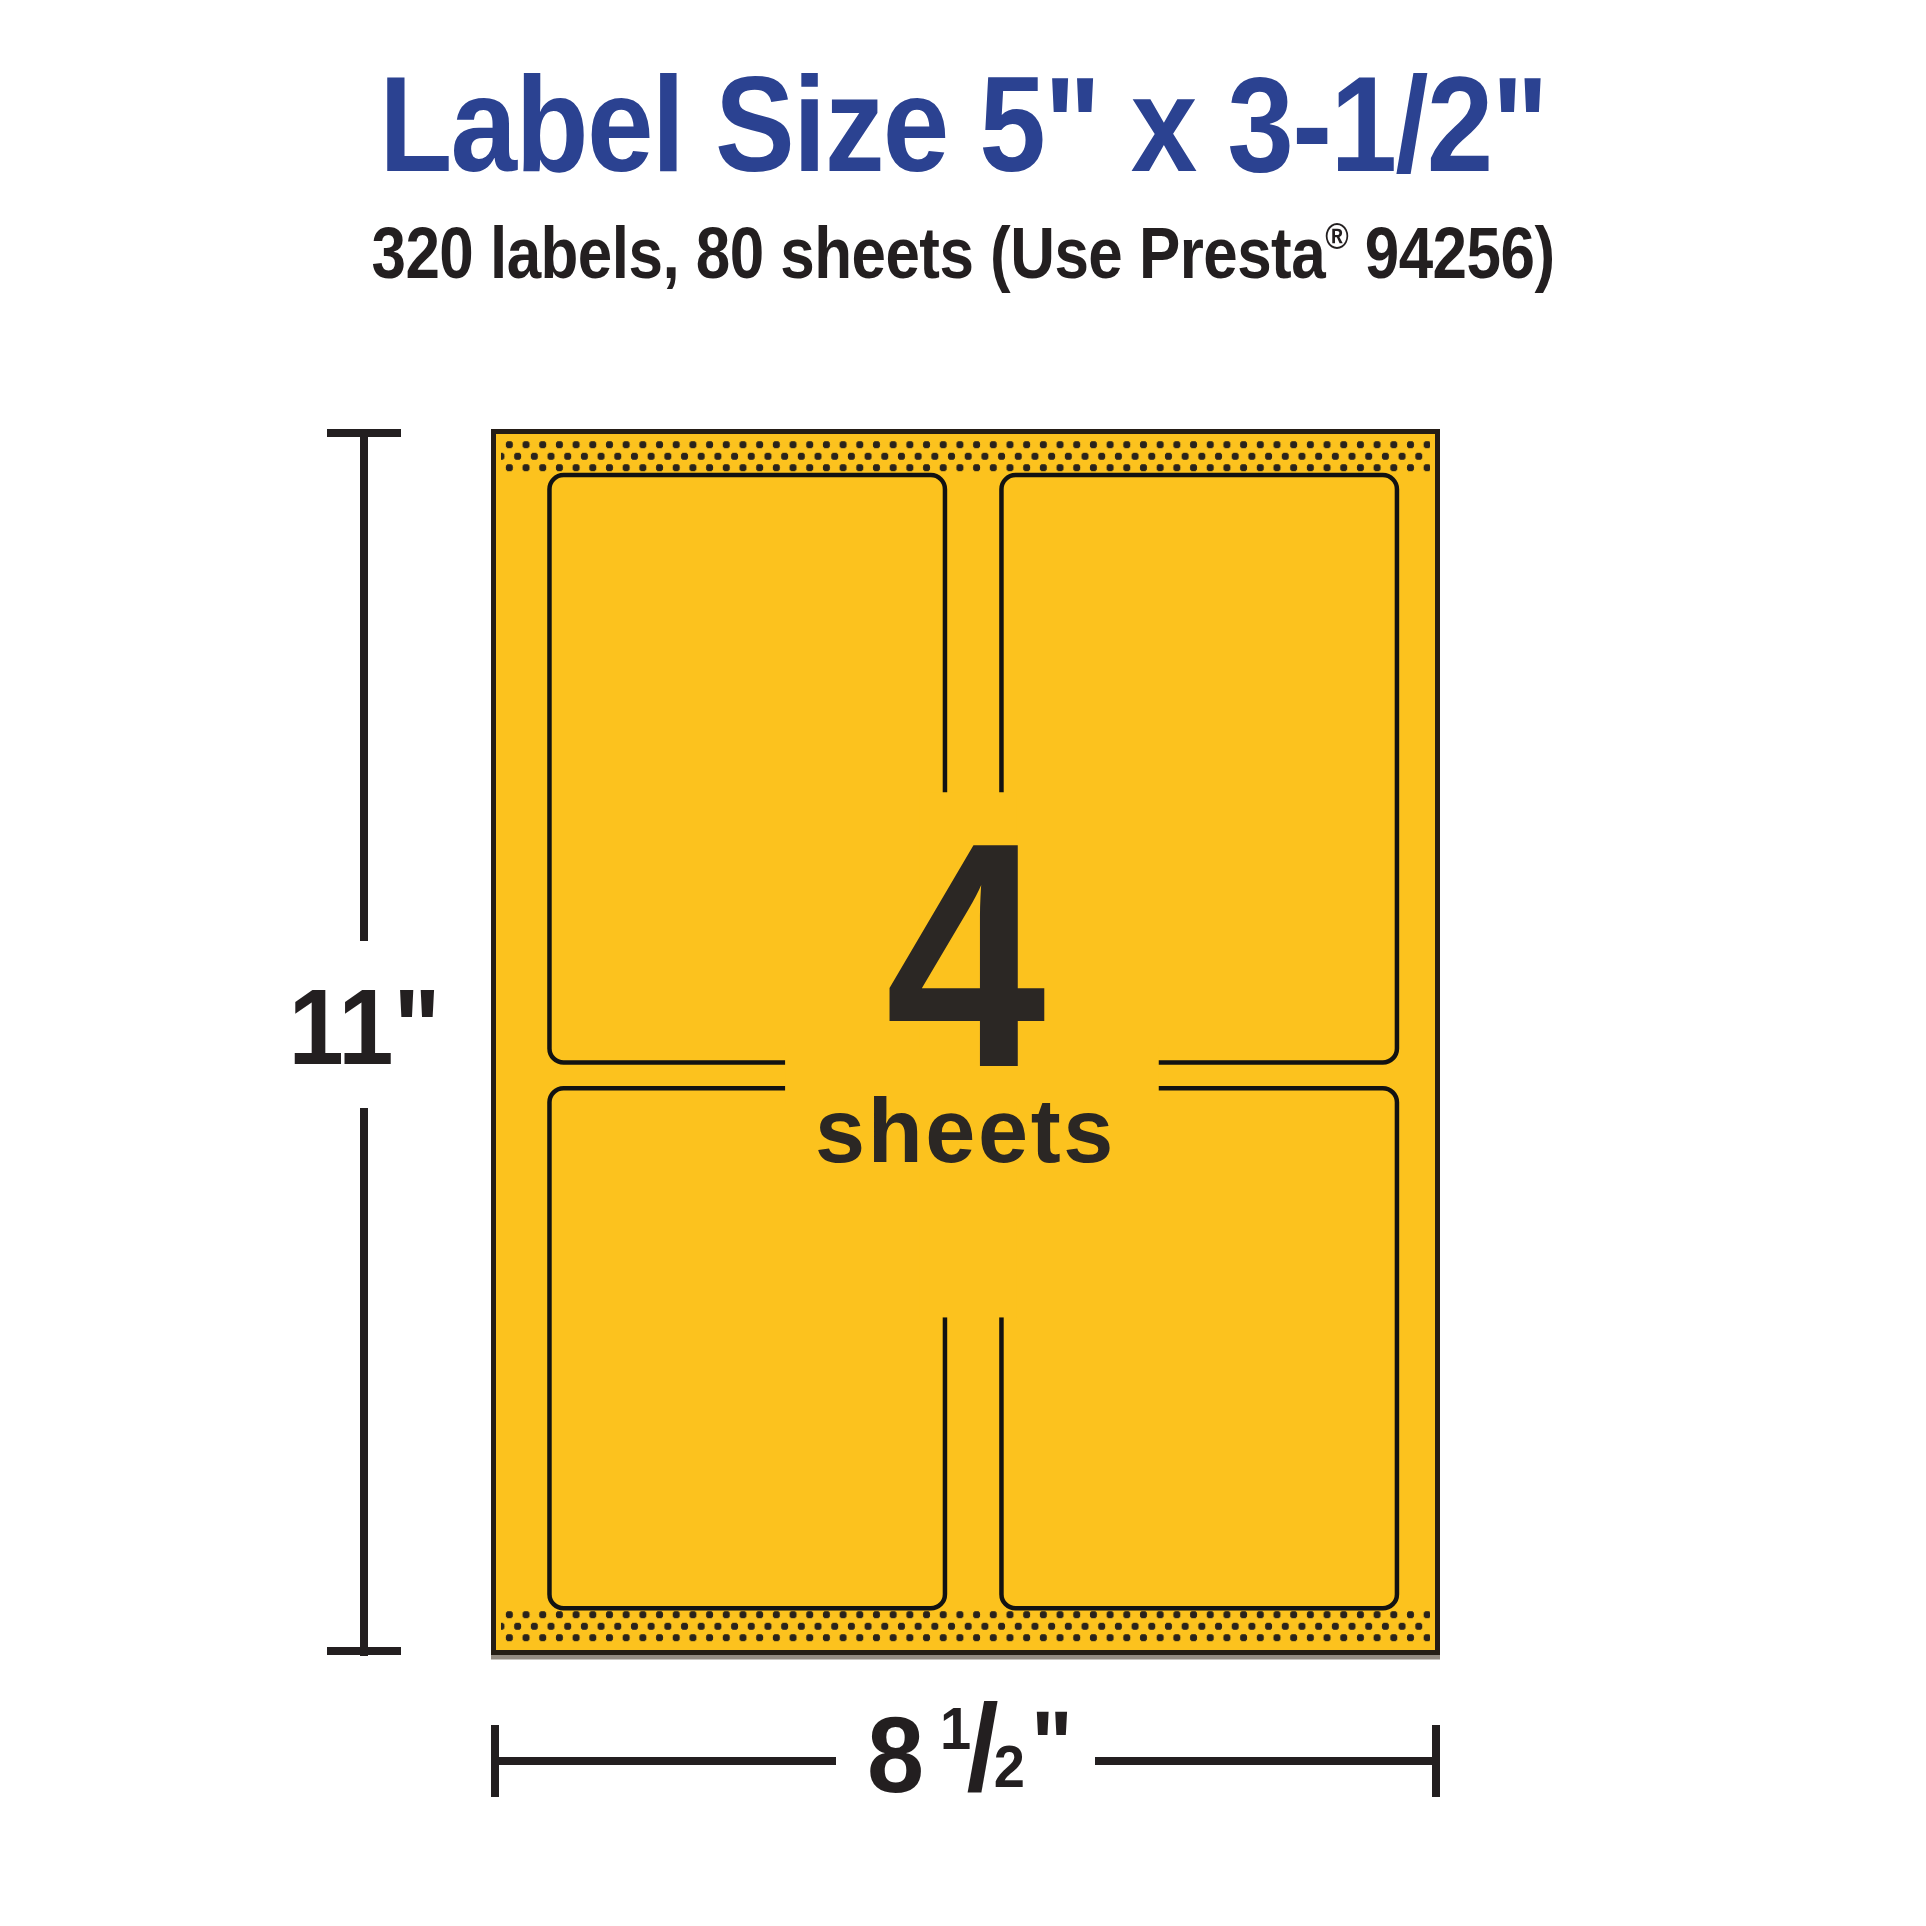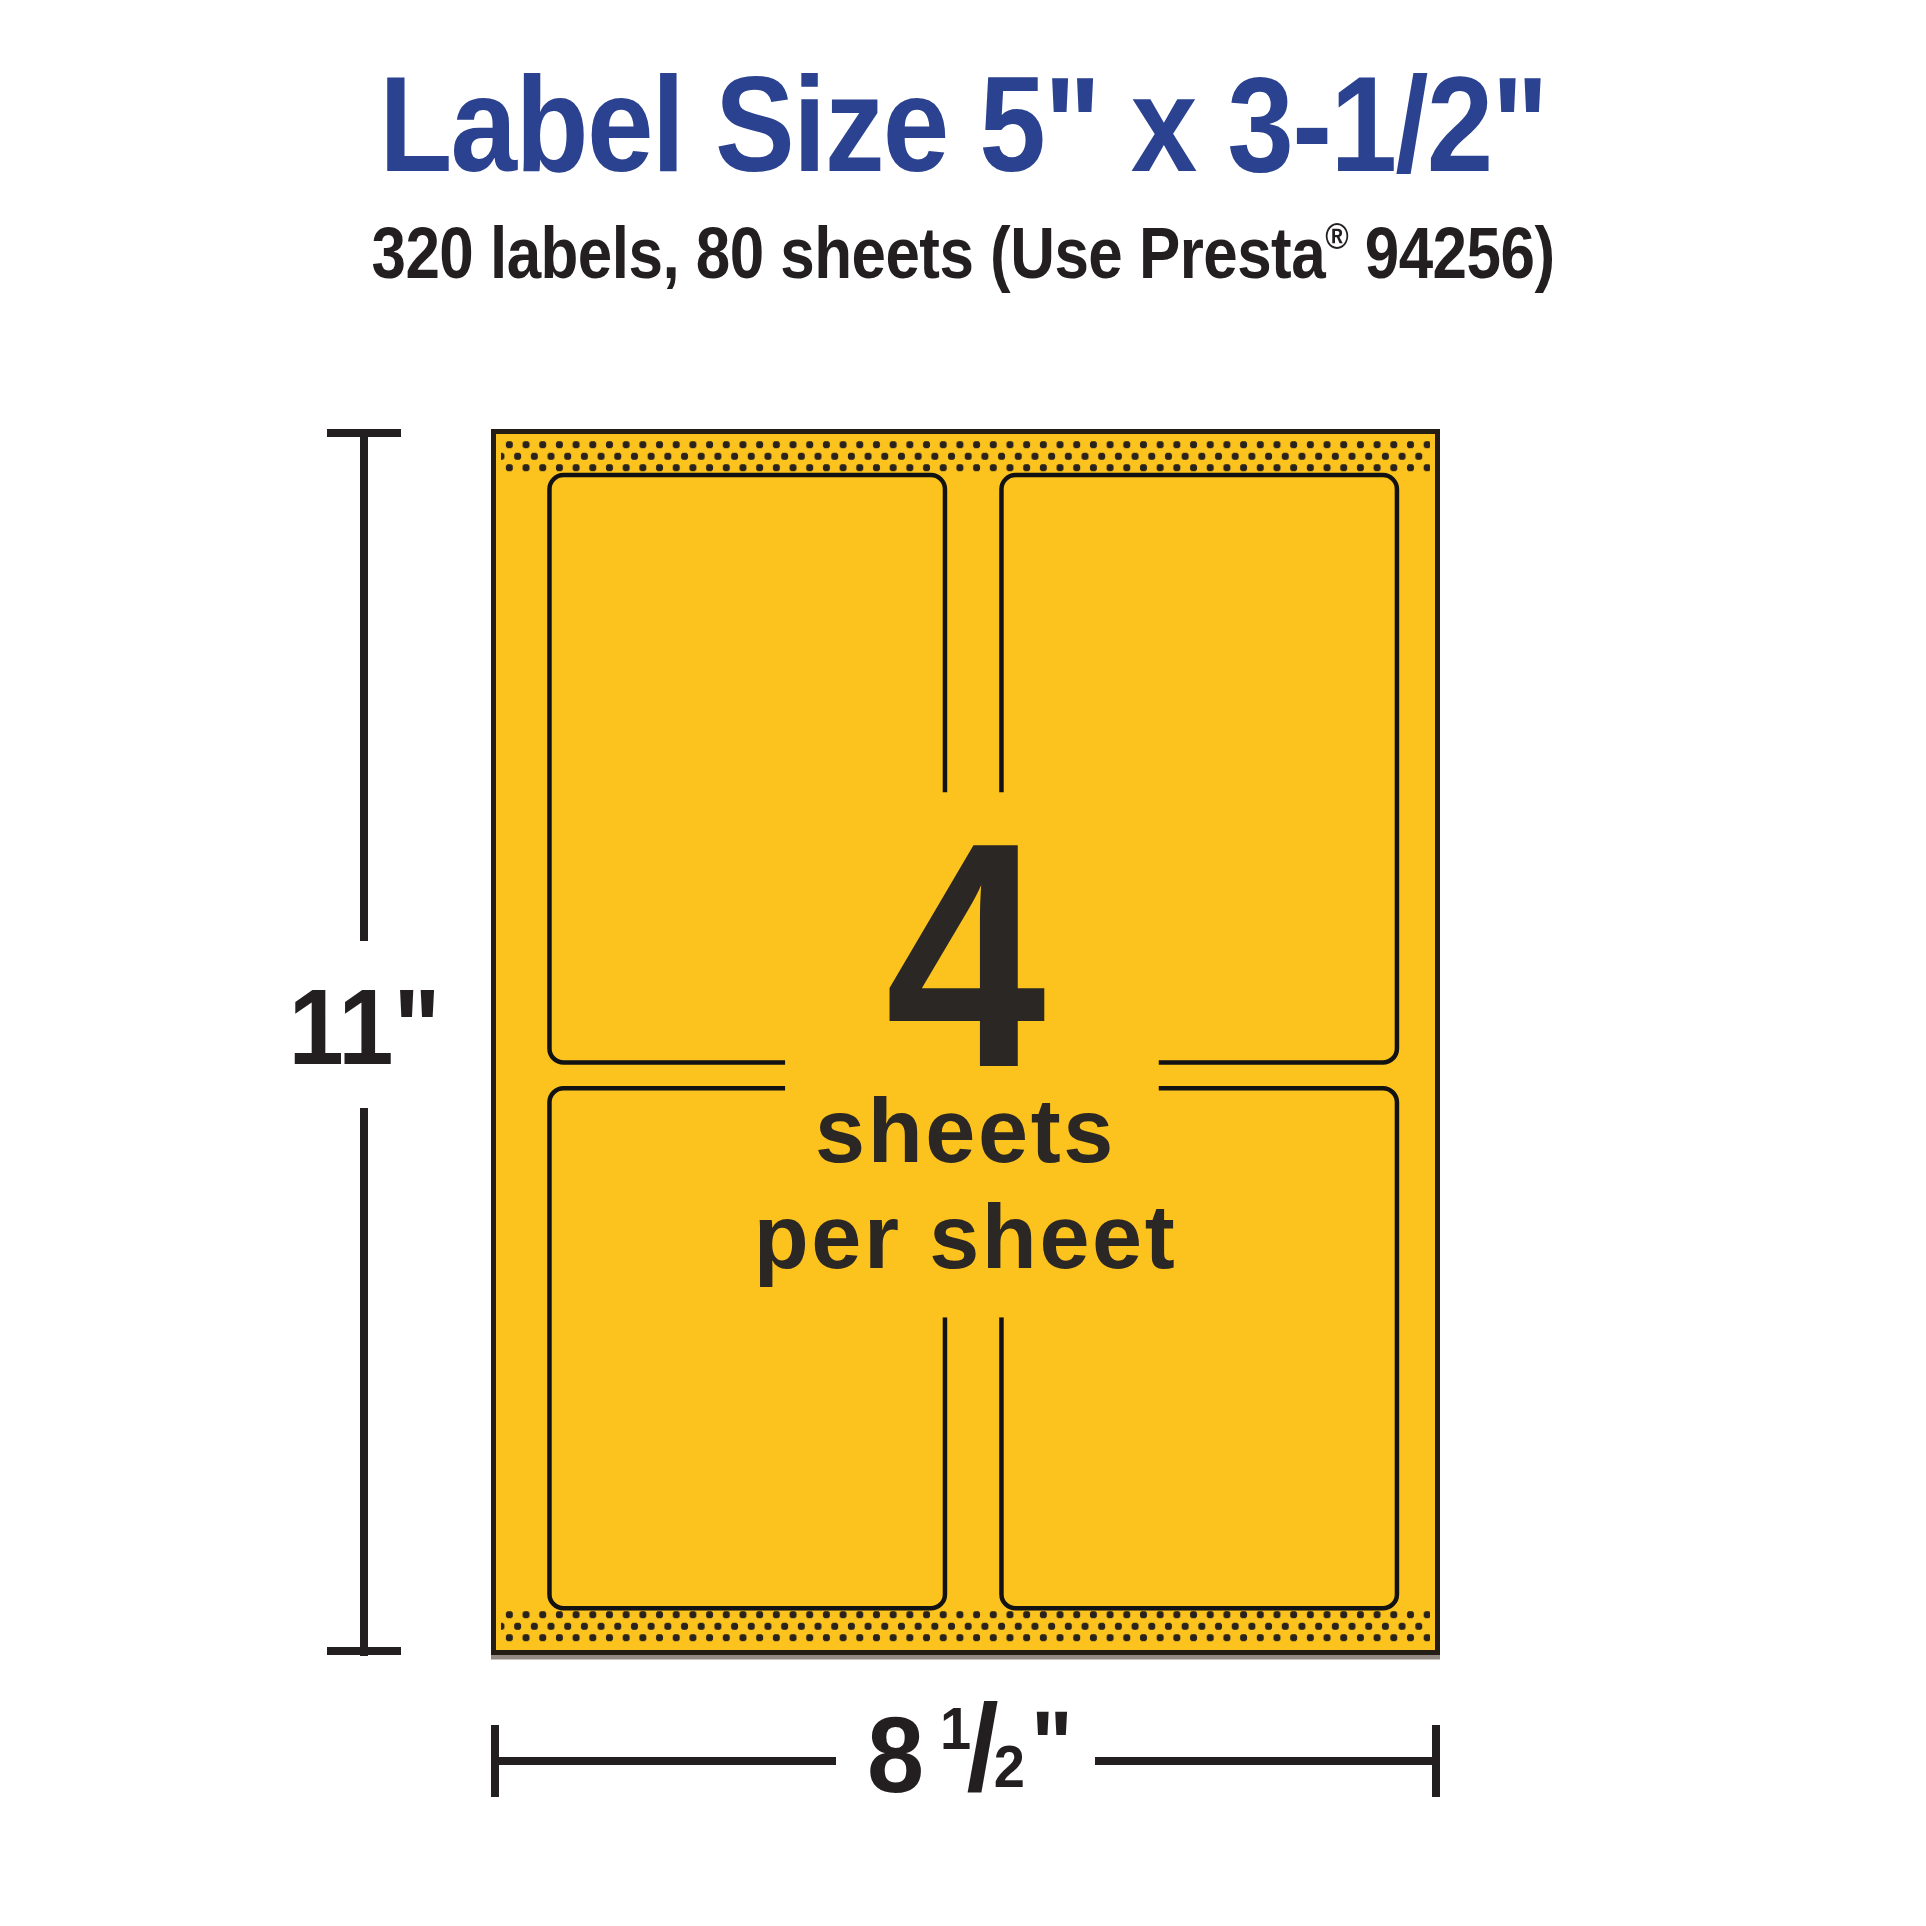--- a/index.html
+++ b/index.html
@@ -162,21 +162,20 @@
       <rect x="787" y="64" width="616" height="915" rx="22" fill="none" stroke="#121212" stroke-width="7"></rect>
       <rect x="83" y="1019" width="616" height="810" rx="22" fill="none" stroke="#121212" stroke-width="7"></rect>
       <rect x="787" y="1019" width="616" height="810" rx="22" fill="none" stroke="#121212" stroke-width="7"></rect>
 
       <rect x="660" y="558" width="150" height="818" fill="#FCC21E"></rect>
       <rect x="450" y="955" width="582" height="88" fill="#FCC21E"></rect>
     </svg>
 
     <div class="sheet-text count-number">4</div>
     <div class="sheet-text caption-1">sheets</div>
-    <div class="sheet-text caption-2">per sheet</div>
   </div>
 
   <div>
     <div class="dim-ink" style="left:327px; top:429px; width:74px; height:8.3px;"></div>
     <div class="dim-ink" style="left:360px; top:429px; width:7.7px; height:512px;"></div>
     <div class="dim-ink" style="left:360px; top:1108px; width:7.7px; height:548px;"></div>
     <div class="dim-ink" style="left:327px; top:1647px; width:74px; height:8.3px;"></div>
     <div class="dim-label height-label">11"</div>
   </div>
 

